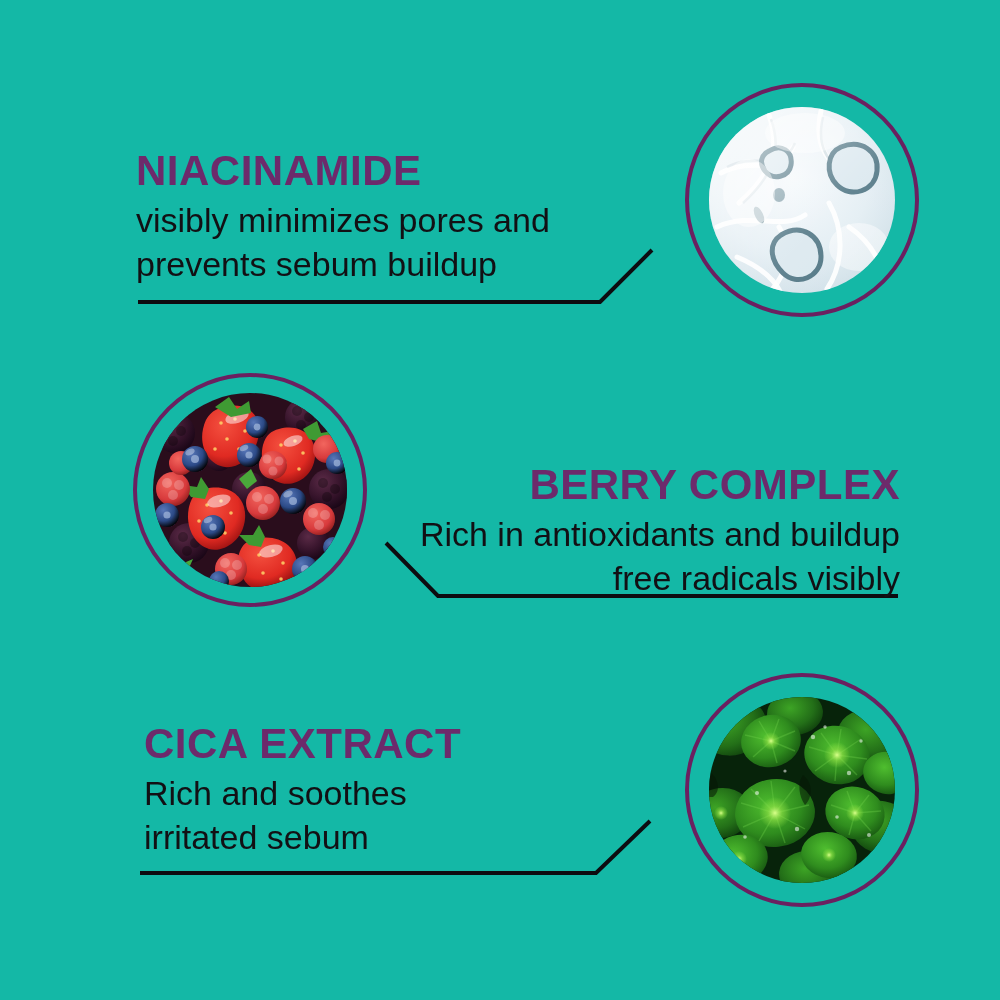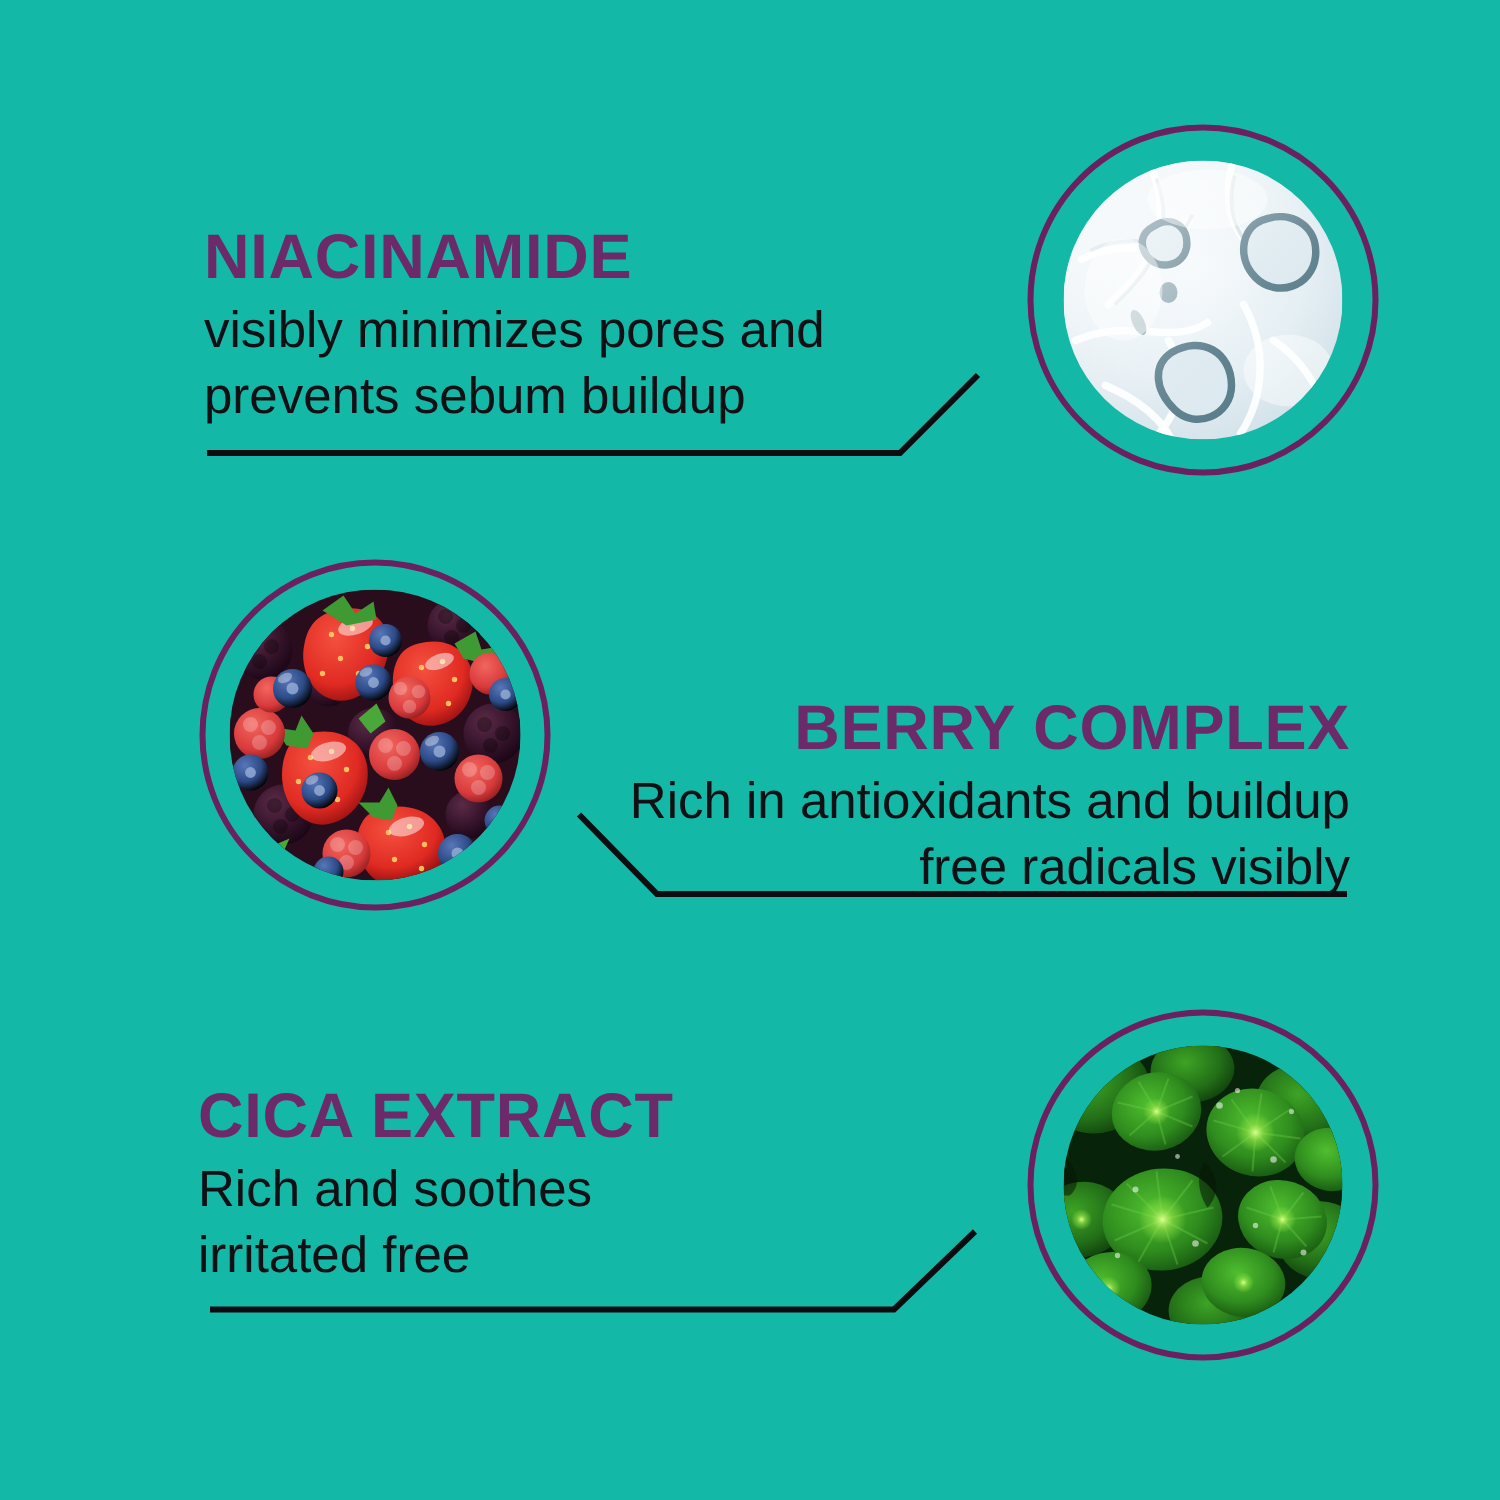--- a/index.html
+++ b/index.html
@@ -38,21 +38,21 @@
     font-weight: normal;
     font-size: 34px;
     color: #121014;
     line-height: 1.30;
     margin: 0;
   }
   .body-text .line { display: block; white-space: nowrap; }
 
   #block-niacinamide { left: 136px; top: 150px; text-align: left; }
   #block-berry       { right: 100px; top: 452px; text-align: right; margin-top: 12px; }
-  #block-cica        { left: 132px; top: 723px; text-align: left; }
+  #block-cica        { left: 144px; top: 723px; text-align: left; }
 
   
   .circle-wrap { position: absolute; }
   .ring {
     position: absolute;
     left: 0; top: 0;
     border-radius: 50%;
     box-sizing: border-box;
     border: 4px solid #6b2060;
   }
@@ -110,21 +110,21 @@
     <p class="body-text">
       <span class="line">Rich in antioxidants and buildup</span>
       <span class="line">free radicals visibly</span>
     </p>
   </div>
 
   <div class="block" id="block-cica">
     <h2 class="heading">CICA EXTRACT</h2>
     <p class="body-text">
       <span class="line">Rich and soothes</span>
-      <span class="line">irritated free</span>
+      <span class="line">irritated sebum</span>
     </p>
   </div>
 
   <div class="circle-wrap" id="circle-niacinamide">
     <div class="ring ring-234"></div>
     <div class="photo photo-186">
       <svg width="186" height="186" viewBox="0 0 186 186" xmlns="http://www.w3.org/2000/svg">
         <defs>
           <radialGradient id="skinBase" cx="45%" cy="38%" r="75%">
             <stop offset="0%" stop-color="#f4f8fb"></stop>

